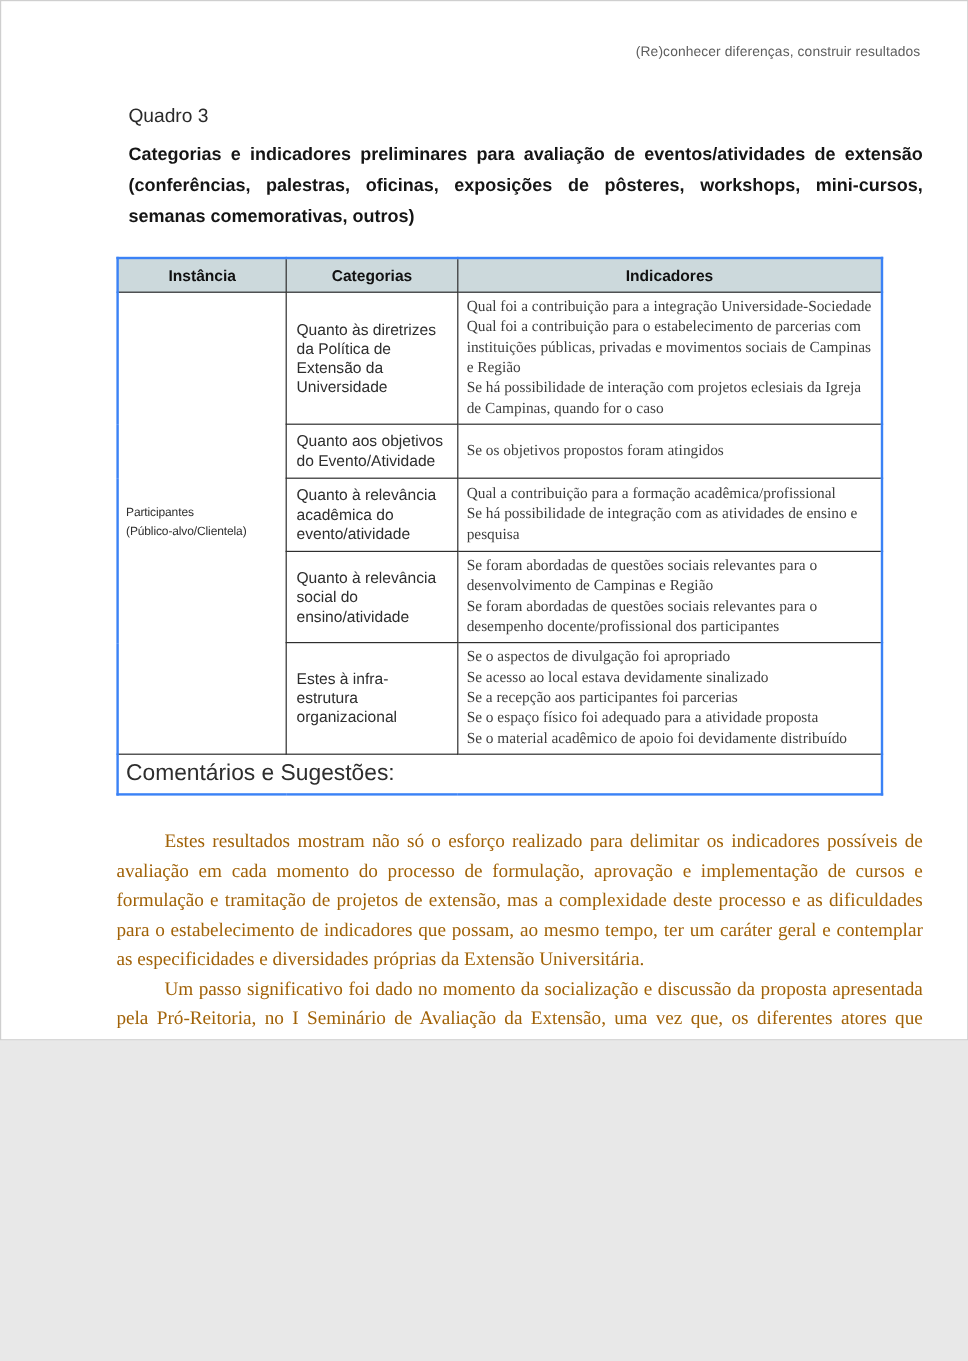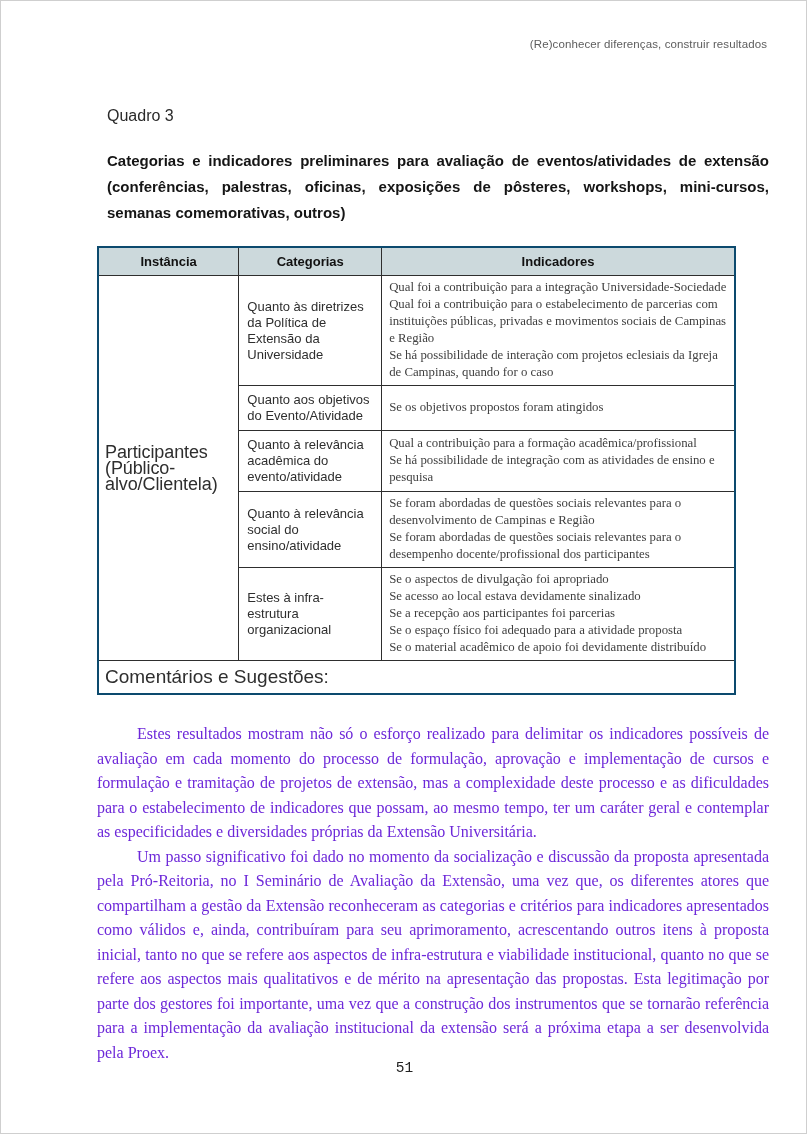--- a/index.html
+++ b/index.html
@@ -1,62 +1,62 @@
 <!DOCTYPE html>
 <html><head>
 <meta charset="utf-8">
 <style>
   * { margin:0; padding:0; box-sizing:border-box; }
   html,body { background:#e8e8e8; }
   body { width:807px; height:1134px; position:relative; font-family:"Liberation Sans",sans-serif; }
   .page {
-    position:absolute; left:0; top:0; width:807px; height:1134px;
+    position:absolute; left:0; top:0; width:807px; height:867px;
     background:#ffffff; border:1px solid #cfcfcf; overflow:hidden; color:#1c1c1c;
   }
   .running-header {
     position:absolute; top:37px; right:39px;
     font-size:11.5px; color:#5d5d5d; letter-spacing:0.1px;
   }
   .content { position:absolute; left:96px; top:88px; width:672px; }
-  .quadro-label { font-size:16px; color:#2a2a2a; margin-left:10px;margin-top:18px; }
+  .quadro-label { font-size:16px; color:#2a2a2a; margin-left:10px; }
   .quadro-caption {
-    margin:23px 0 0 10px; width:662px;
+    margin:9px 0 0 10px; width:662px;
     font-weight:bold; font-size:15px; line-height:26px;
     text-align:justify; color:#151515;
   }
   table.quadro {
     border-collapse:collapse; width:639px; margin-top:20px;
-    border:2px solid #0c4a6e;
+    border:2px solid #3b82f6;
   }
   table.quadro th, table.quadro td { border:1px solid #2e2e2e; }
   table.quadro th {
     background:#ccd9dc; font-size:13px; font-weight:bold;
     padding:6px 4px; text-align:center; color:#111;
   }
   col.c1 { width:141px; } col.c2 { width:143px; } col.c3 { width:355px; }
   td.instancia {
-    vertical-align:middle; font-size:18px; letter-spacing:-0.1px;
+    vertical-align:middle; font-size:10px; letter-spacing:-0.1px;
     color:#2e2e2e; padding:4px 2px 4px 6px; line-height:16px;
   }
   td.categoria {
     vertical-align:middle; font-size:13px; color:#2e2e2e;
     padding:6px 6px 6px 8px; line-height:16px;
   }
   td.indicadores {
     vertical-align:middle; font-family:"Liberation Serif",serif;
     font-size:12.8px; line-height:17px; color:#404040;
     padding:3px 5px 4px 7px;
   }
   td.comentarios {
     font-size:19px; color:#2e2e2e; padding:5px 4px 5px 6px;
   }
   .bodytext {
     margin-top:27px; width:672px;
     font-family:"Liberation Serif",serif; font-size:16px; line-height:24.5px;
-    text-align:justify; color:#6d28d9;
+    text-align:justify; color:#a16207;
   }
   .bodytext p { text-indent:40px; }
   .page-number {
     position:absolute; top:1059px; left:0; width:807px; text-align:center;
     font-family:Liberation Mono, monospace; font-size:14.5px; color:#222;
   }
 </style>
 </head>
 <body>
 

